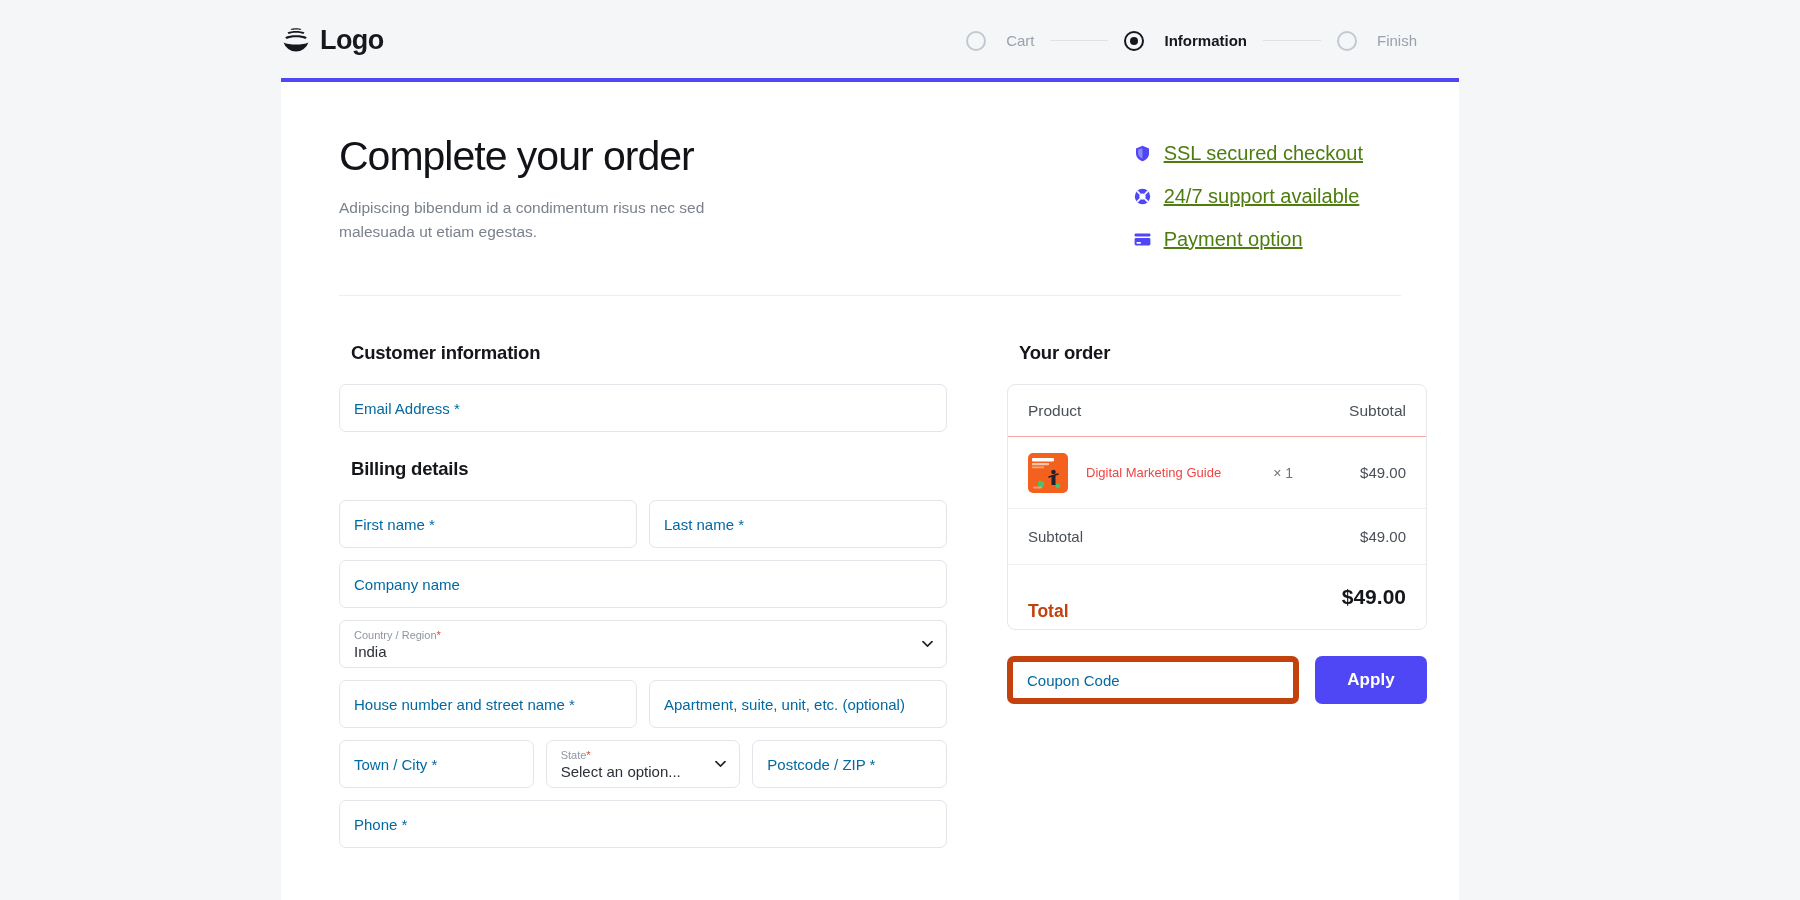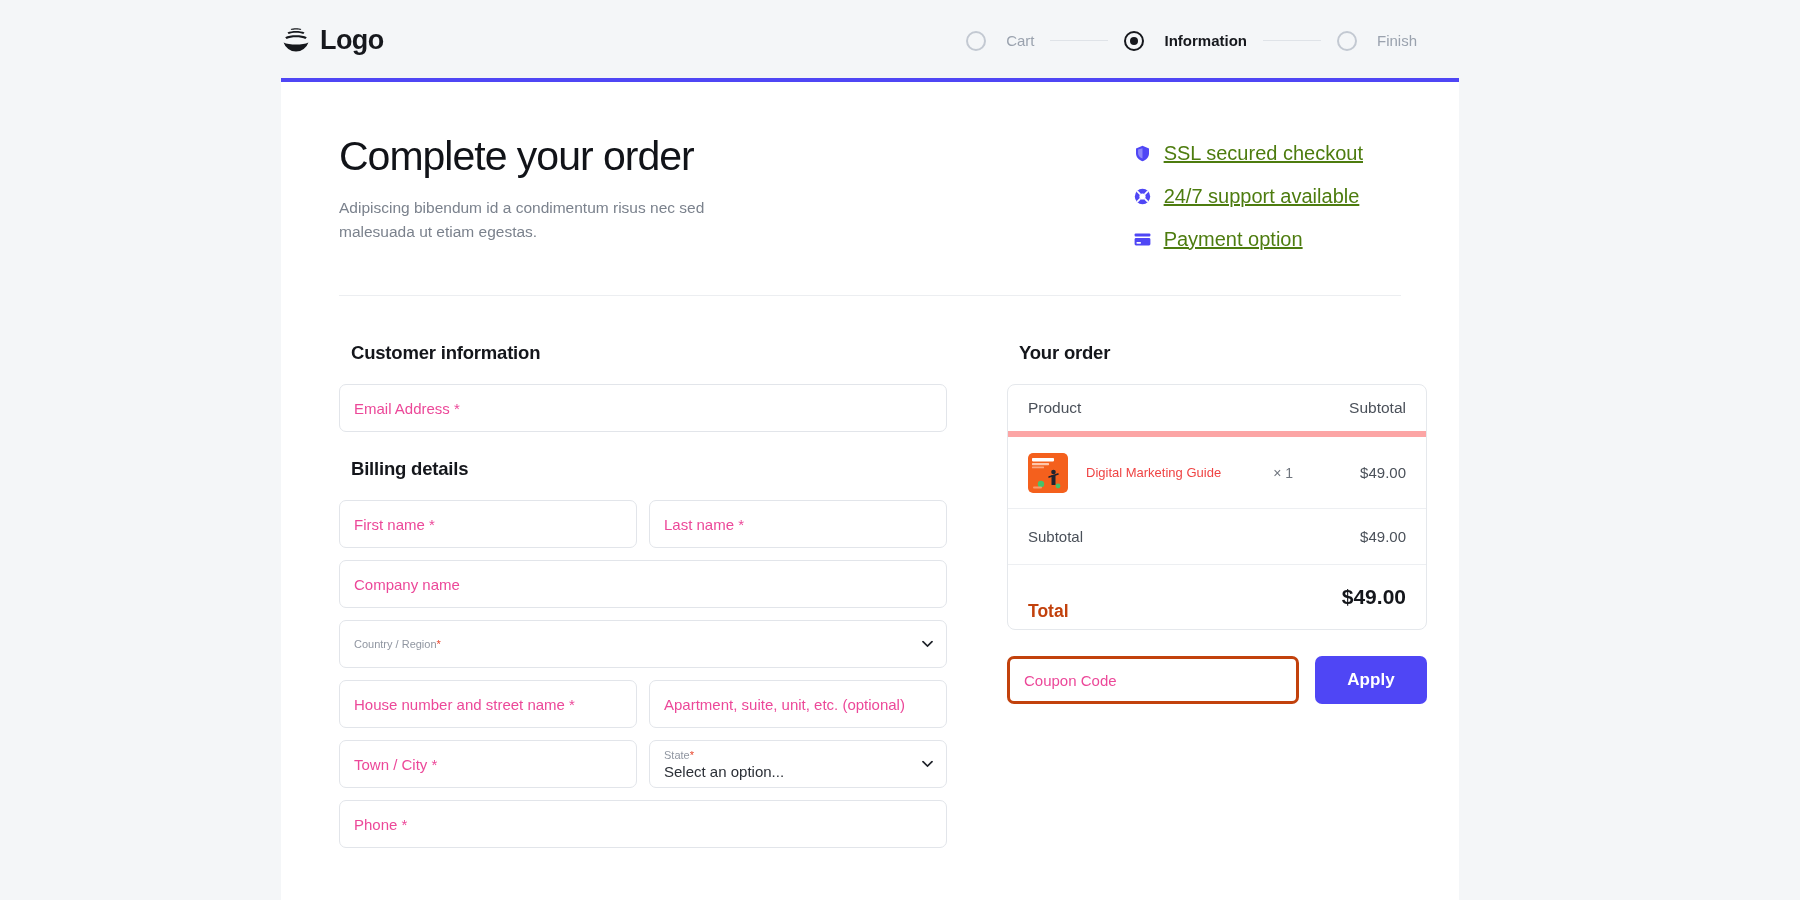--- a/index.html
+++ b/index.html
@@ -187,21 +187,21 @@
     border-radius: 7px;
     background: #fff;
     height: 48px;
     display: flex;
     align-items: center;
     padding: 0 14px;
     position: relative;
   }
   .field-ph {
     font-size: 15px;
-    color: #ec4899;
+    color: #0369a1;
   }
   .field.select {
     flex-direction: column;
     align-items: stretch;
     justify-content: center;
     padding: 5px 14px 3px 14px;
   }
   .float-label {
     font-size: 11px;
     color: #9096a1;
@@ -238,21 +238,21 @@
   }
   .order-head,
   .order-item,
   .order-sub,
   .order-total {
     display: flex;
     align-items: center;
     justify-content: space-between;
     padding: 0 20px;
   }
-  .order-head { height: 52px; border-bottom: 6px solid #fca5a5; }
+  .order-head { height: 52px; border-bottom: 1px solid #fca5a5; }
   .order-head span { font-size: 15.5px; color: #4a5059; }
   .order-item { height: 72px; border-bottom: 1px solid #edeff2; }
   .order-sub { height: 56px; border-bottom: 1px solid #edeff2; }
   .order-total { height: 64px; }
 
   .item-left { display: flex; align-items: center; gap: 18px; }
   .thumb {
     width: 40px; height: 40px;
     border-radius: 5px;
     flex: none;
@@ -268,21 +268,21 @@
 
   
   .coupon-row {
     margin-top: 26px;
     display: flex;
     gap: 16px;
     align-items: stretch;
   }
   .coupon-field {
     flex: 1 1 0;
-    border: 3px solid #c2410c;
+    border: 6px solid #c2410c;
     border-radius: 7px;
     height: 48px;
     display: flex;
     align-items: center;
     padding: 0 14px;
   }
   .apply-btn {
     width: 112px;
     height: 48px;
     border: none;
@@ -398,20 +398,21 @@
           </div>
 
           <div class="field mt12">
             <span class="field-ph">Company name</span>
           </div>
 
           <div class="field select mt12">
             <span class="float-label">
               <span>Country / Region</span><span class="req">*</span>
             </span>
+            <span class="select-value">India</span>
             <svg class="chev" viewBox="0 0 11 7">
               <path d="M1 1.2 L5.5 5.6 L10 1.2" stroke="#20242b" stroke-width="1.7" fill="none" stroke-linecap="round"></path>
             </svg>
           </div>
 
           <div class="row mt12">
             <div class="field grow">
               <span class="field-ph">House number and street name *</span>
             </div>
             <div class="field grow">
@@ -424,20 +425,23 @@
               <span class="field-ph">Town / City *</span>
             </div>
             <div class="field select grow">
               <span class="float-label">
                 <span>State</span><span class="req">*</span>
               </span>
               <span class="select-value">Select an option...</span>
               <svg class="chev" viewBox="0 0 11 7">
                 <path d="M1 1.2 L5.5 5.6 L10 1.2" stroke="#20242b" stroke-width="1.7" fill="none" stroke-linecap="round"></path>
               </svg>
+            </div>
+            <div class="field grow">
+              <span class="field-ph">Postcode / ZIP *</span>
             </div>
           </div>
 
           <div class="field mt12">
             <span class="field-ph">Phone *</span>
           </div>
 
         </div>
 
         <div class="col-right">

